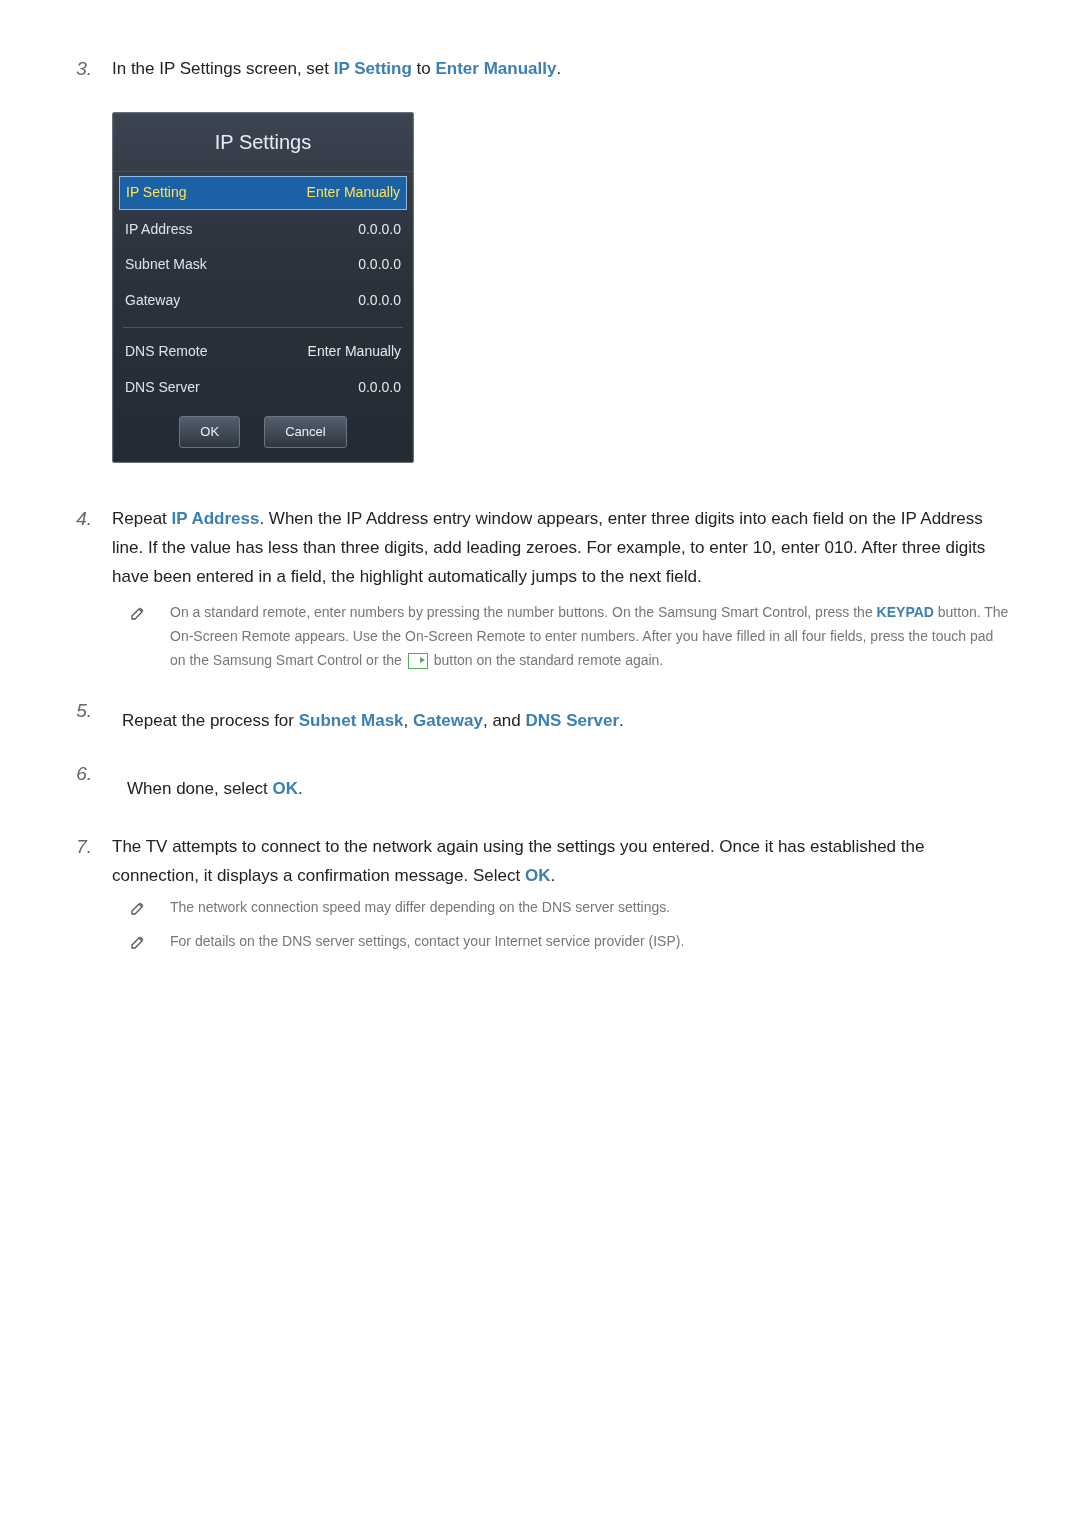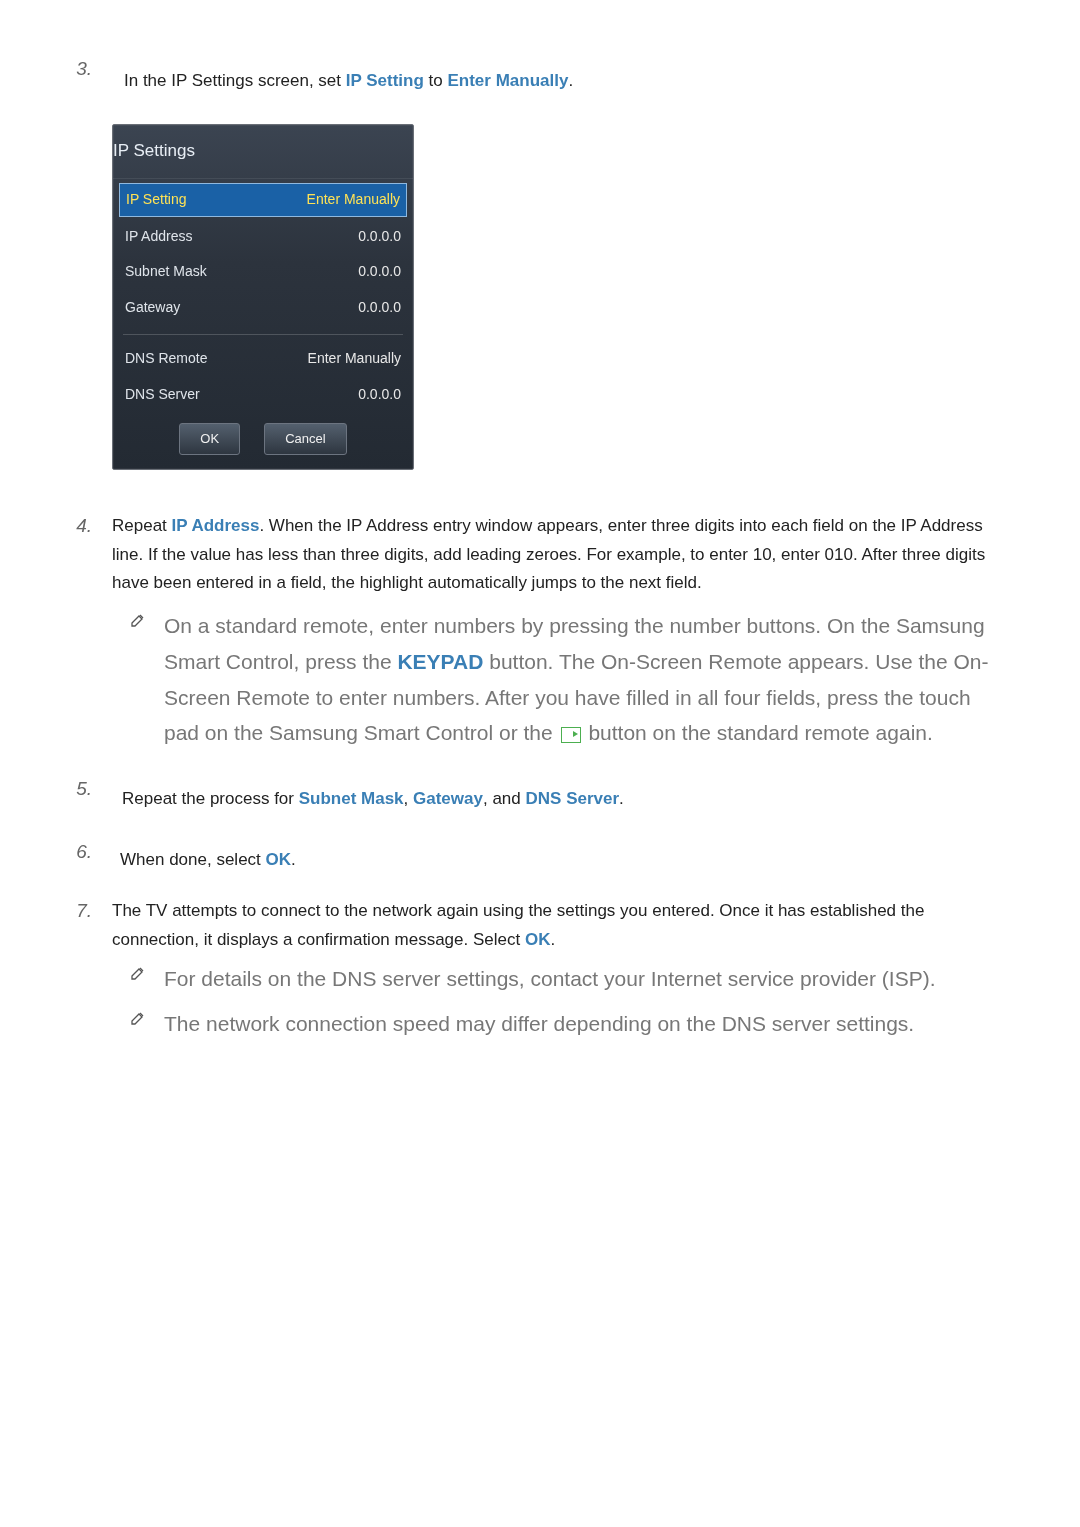--- a/index.html
+++ b/index.html
@@ -48,21 +48,22 @@
     margin: 28px 0 28px 0;
     background: linear-gradient(#3b4451, #2c333d 40%, #232a33);
     border: 1px solid #6a6f77;
     border-radius: 2px;
     color: #e8e8e8;
     font-size: 14px;
     padding: 0 0 14px 0;
     box-shadow: inset 0 0 0 1px rgba(255,255,255,0.05);
   }
   .ip-title {
-    font-size: 17px;
+    text-align: center;
+    font-size: 20px;
     padding: 12px 0 12px 0;
     color: #e8eef5;
     border-bottom: 1px solid rgba(255,255,255,0.08);
   }
   .ip-row {
     display: flex;
     justify-content: space-between;
     align-items: center;
     padding: 6px 12px;
     font-size: 14px;
@@ -100,23 +101,23 @@
     font-size: 13px;
   }
   
   .note-list {
     margin: 6px 0 0 18px;
     padding: 0;
     list-style: none;
   }
   .note-list li {
     display: flex;
-    gap: 18px;
+    gap: 24px;
     margin-bottom: 10px;
-    font-size: 21px;
+    font-size: 14px;
     color: #777;
     line-height: 1.7;
   }
   .note-icon {
     flex-shrink: 0;
     width: 16px;
     height: 16px;
     margin-top: 4px;
     color: #666;
     font-size: 15px;
@@ -145,21 +146,21 @@
 </style>
 </head>
 <body>
 
 <div class="page">
   <ol class="steps">
 
     <li>
       <span class="step-num">3.</span>
       <div class="step-body">
-        <p style="margin:12px;">
+        <p style="margin:0;">
           <span>In the IP Settings screen, set </span><span class="highlight">IP Setting</span><span> to </span><span class="highlight">Enter Manually</span><span>.</span>
         </p>
 
         <div class="ip-panel">
           <div class="ip-title">IP Settings</div>
 
           <div class="ip-row selected">
             <span class="row-label">IP Setting</span>
             <span class="row-value">Enter Manually</span>
           </div>
@@ -222,49 +223,49 @@
       <div class="step-body">
         <p style="margin:10px;">
           <span>Repeat the process for </span><span class="highlight">Subnet Mask</span><span>, </span><span class="highlight">Gateway</span><span>, and </span><span class="highlight">DNS Server</span><span>.</span>
         </p>
       </div>
     </li>
 
     <li>
       <span class="step-num">6.</span>
       <div class="step-body">
-        <p style="margin:8px;">
+        <p style="margin:15px;">
           <span>When done, select </span><span class="highlight">OK</span><span>.</span>
         </p>
       </div>
     </li>
 
     <li>
       <span class="step-num">7.</span>
       <div class="step-body">
         <p style="margin:0 0 4px 0;">
           <span>The TV attempts to connect to the network again using the settings you entered. Once it has established the connection, it displays a confirmation message. Select </span><span class="highlight">OK</span><span>.</span>
         </p>
         <ul class="note-list">
           <li>
             <span class="note-icon">
               <svg viewBox="0 0 16 16" width="16" height="16">
                   <path d="M2 11l7-7 3 3-7 7H2v-3z" fill="none" stroke="#555" stroke-width="1.3"></path>
                   <path d="M10 3l3 3" stroke="#555" stroke-width="1.3"></path>
                 </svg>
             </span>
-            <span>For details on the DNS server settings, contact your Internet service provider (ISP).</span>
+            <span>The network connection speed may differ depending on the DNS server settings.</span>
           </li>
           <li>
             <span class="note-icon">
               <svg viewBox="0 0 16 16" width="16" height="16">
                   <path d="M2 11l7-7 3 3-7 7H2v-3z" fill="none" stroke="#555" stroke-width="1.3"></path>
                   <path d="M10 3l3 3" stroke="#555" stroke-width="1.3"></path>
                 </svg>
             </span>
-            <span>The network connection speed may differ depending on the DNS server settings.</span>
+            <span>For details on the DNS server settings, contact your Internet service provider (ISP).</span>
           </li>
         </ul>
       </div>
     </li>
 
   </ol>
 </div>
 
 </body></html>

